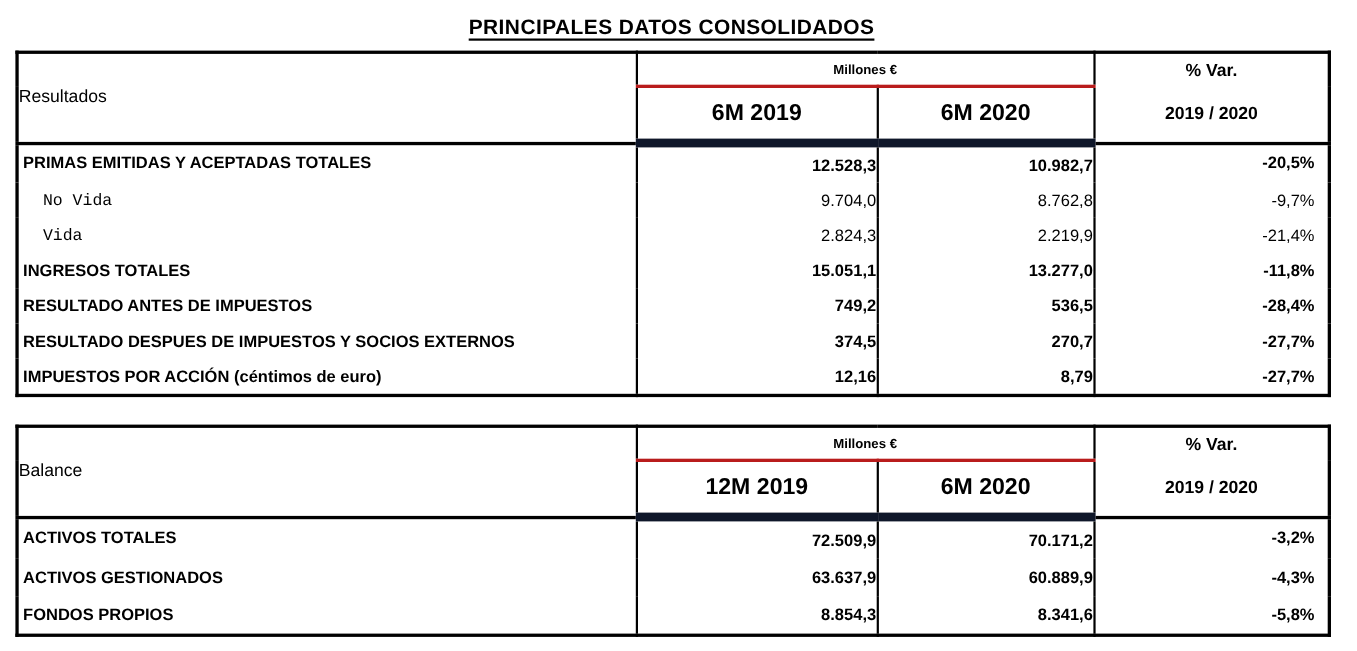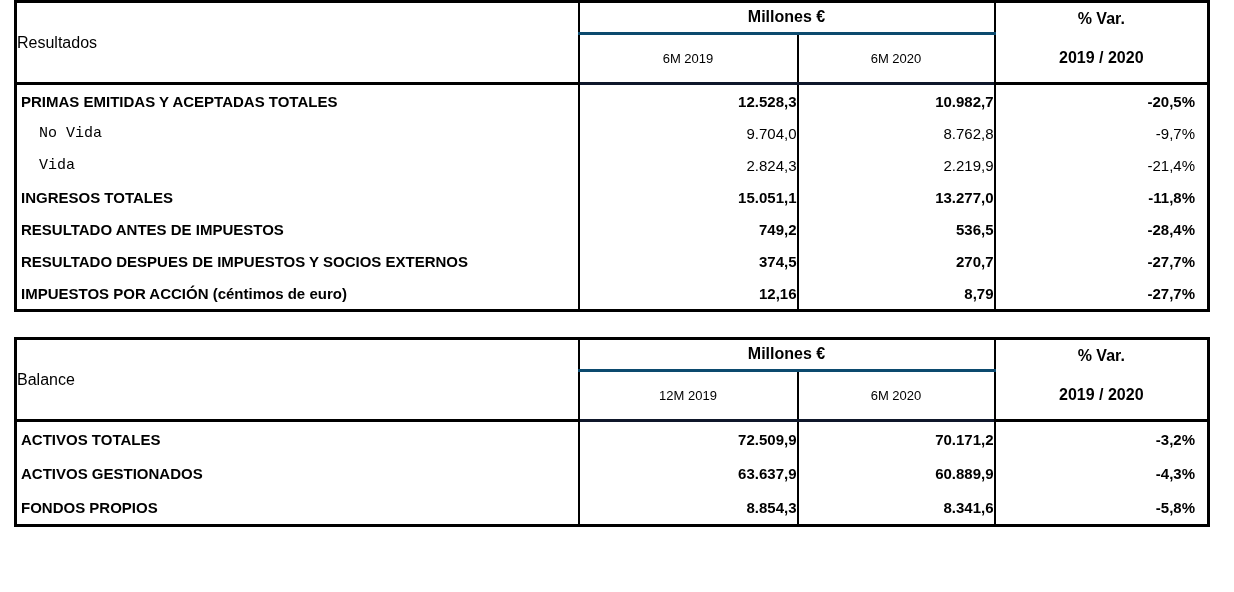--- a/index.html
+++ b/index.html
@@ -52,29 +52,29 @@
     font-weight: normal;
     border-right: 2px solid #000;
     border-bottom: 3px solid #000;
     font-size: 16px;
   }
   td.unit-head {
     height: 28px;
     text-align: center;
     font-weight: bold;
     border-right: 2px solid #000;
-    border-bottom: 3px solid #0c4a6e;
-    font-size: 16px;
+    border-bottom: 3px solid #b91c1c;
+    font-size: 12px;
   }
   td.period-head {
     height: 46px;
     text-align: center;
-    font-weight: normal;
-    border-bottom: 3px solid #0f172a;
-    font-size: 13px;
+    font-weight: bold;
+    border-bottom: 8px solid #0f172a;
+    font-size: 21px;
   }
   td.period-head.first { border-right: 2px solid #000; }
   td.period-head.second { border-right: 2px solid #000; }
   td.var-head {
     border-bottom: 3px solid #000;
     font-weight: bold;
     font-size: 16px;
     vertical-align: top;
   }
   .var-head-inner { display: flex; flex-direction: column; height: 79px; }
@@ -104,20 +104,23 @@
     white-space: nowrap;
   }
   tr.sub-row td.lbl { font-weight: normal; padding-left: 22px; font-family: Liberation Mono, monospace; }
   tr.sub-row td.num, tr.sub-row td.pct { font-weight: normal; }
 </style>
 </head>
 <body>
 
 <div class="page">
 
+  <div class="doc-title">
+    <span>PRINCIPALES DATOS CONSOLIDADOS</span>
+  </div>
 
   <table class="fin first">
     <colgroup>
       <col class="c-label">
         <col class="c-p1">
         <col class="c-p2">
         <col class="c-var">
     </colgroup>
     <tbody>
       <tr>

